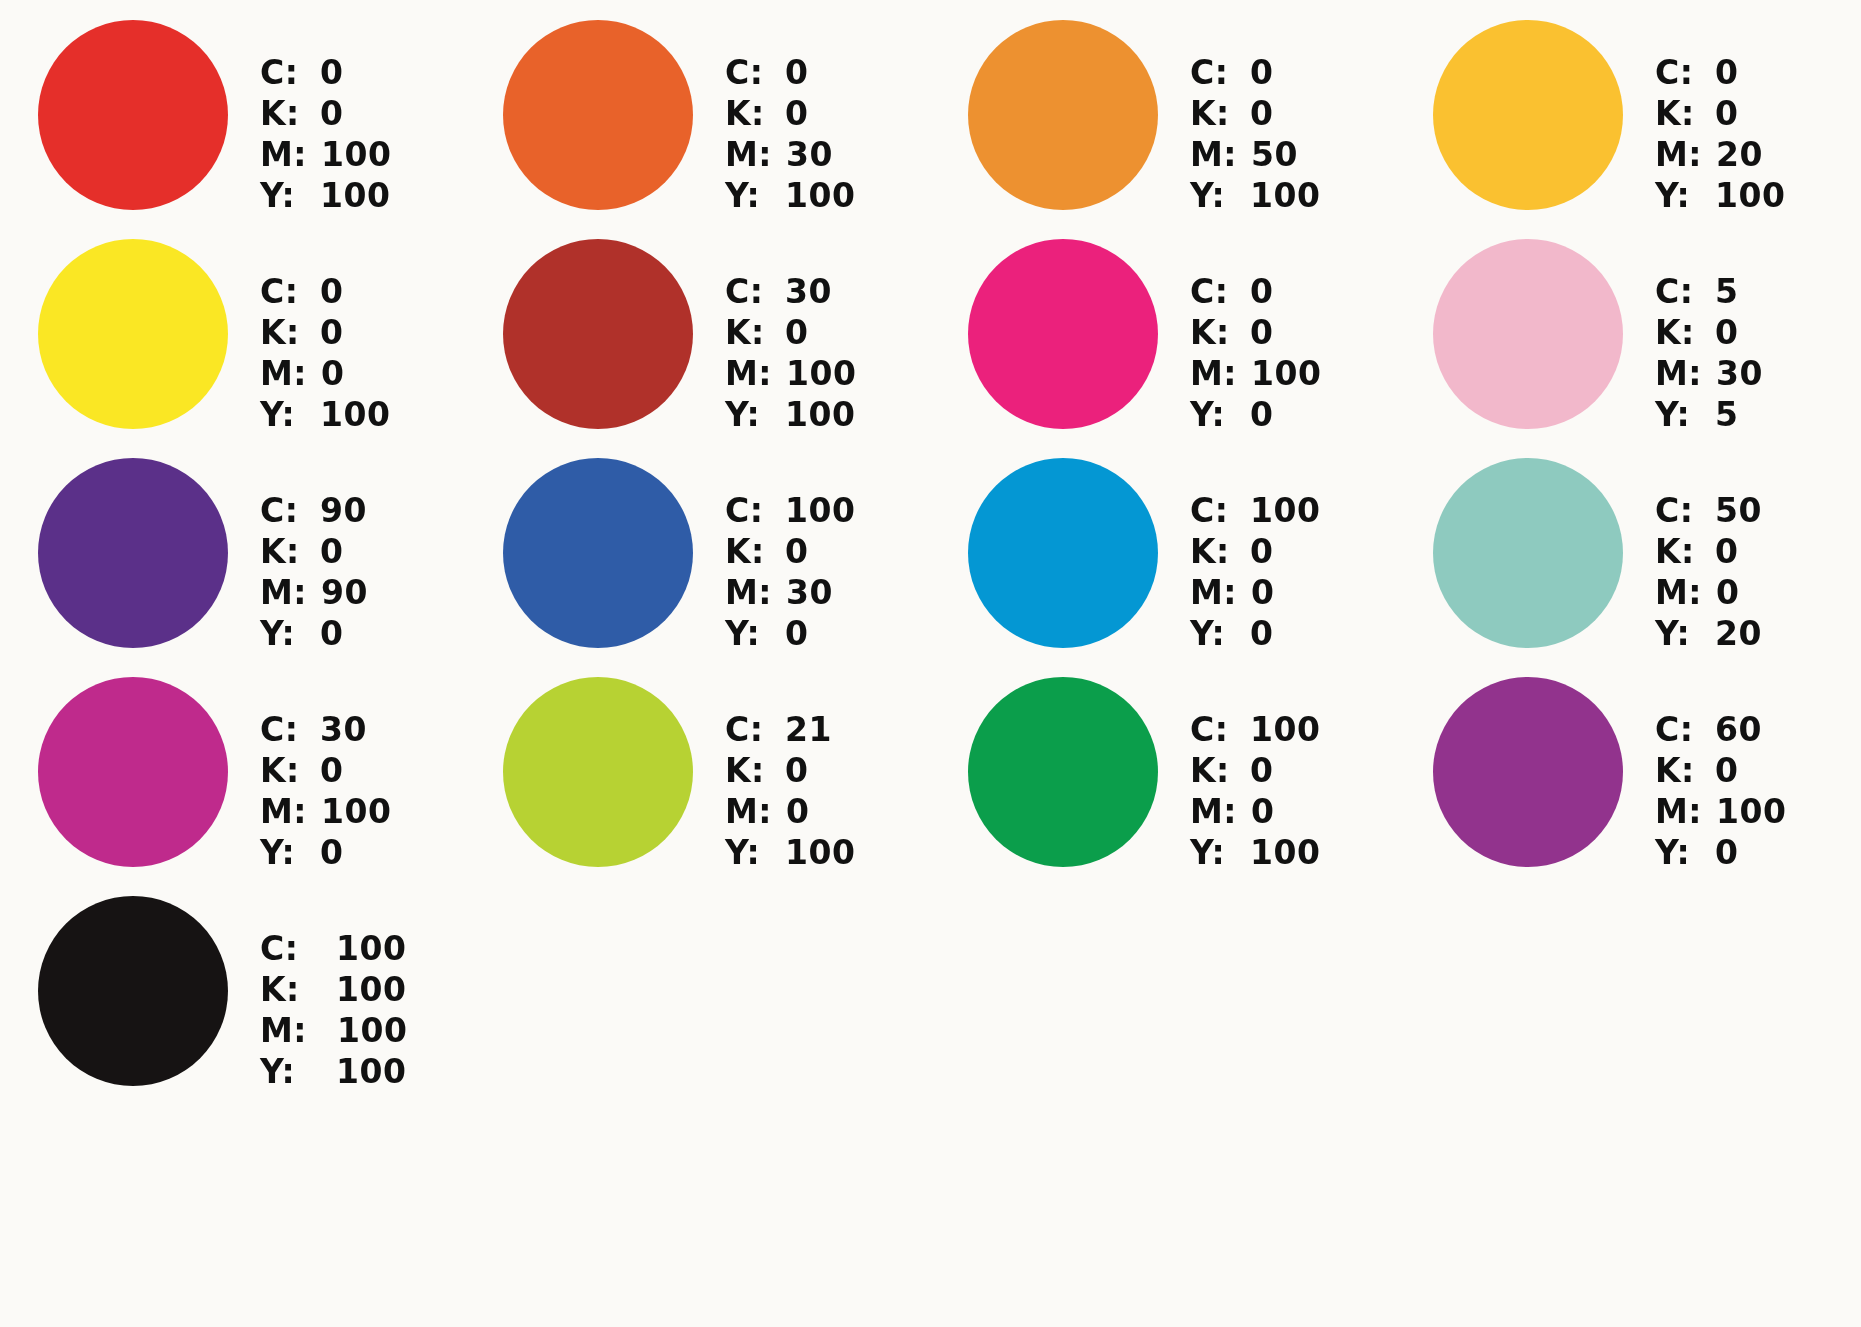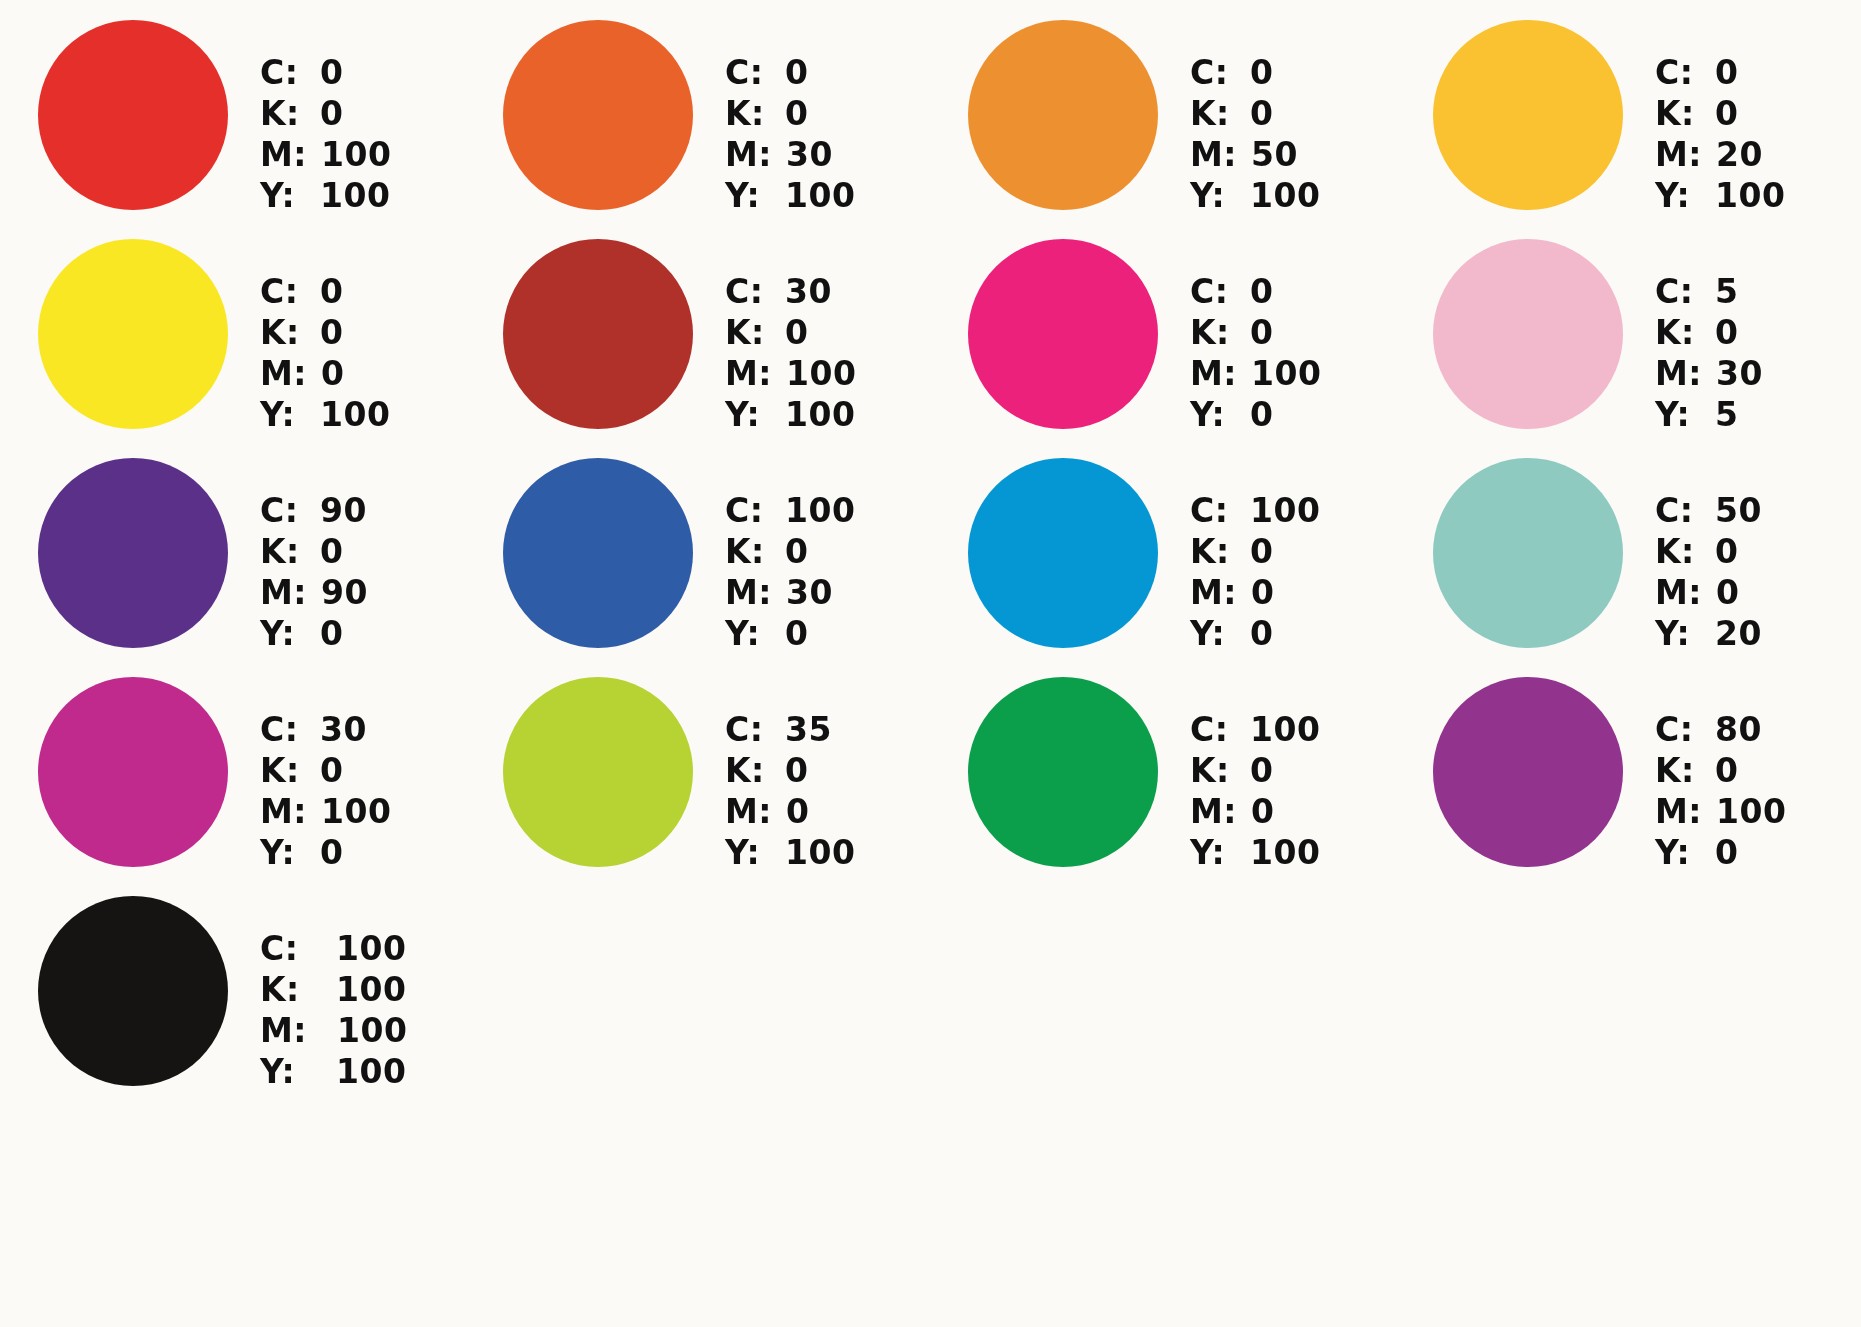--- a/index.html
+++ b/index.html
@@ -226,41 +226,41 @@
         <div class="readout-line"><span class="readout-key">C:</span><span class="readout-val">30</span></div>
         <div class="readout-line"><span class="readout-key">K:</span><span class="readout-val">0</span></div>
         <div class="readout-line"><span class="readout-key">M:</span><span class="readout-val">100</span></div>
         <div class="readout-line"><span class="readout-key">Y:</span><span class="readout-val">0</span></div>
       </div>
     </div>
 
     <div class="swatch-cell">
       <div class="swatch-dot" style="background-color: rgb(183, 210, 51);"></div>
       <div class="swatch-readout" style="color: rgb(17, 17, 17);">
-        <div class="readout-line"><span class="readout-key">C:</span><span class="readout-val">35</span></div>
+        <div class="readout-line"><span class="readout-key">C:</span><span class="readout-val">21</span></div>
         <div class="readout-line"><span class="readout-key">K:</span><span class="readout-val">0</span></div>
         <div class="readout-line"><span class="readout-key">M:</span><span class="readout-val">0</span></div>
         <div class="readout-line"><span class="readout-key">Y:</span><span class="readout-val">100</span></div>
       </div>
     </div>
 
     <div class="swatch-cell">
       <div class="swatch-dot" style="background-color: rgb(11, 158, 75);"></div>
       <div class="swatch-readout" style="color: rgb(17, 17, 17);">
         <div class="readout-line"><span class="readout-key">C:</span><span class="readout-val">100</span></div>
         <div class="readout-line"><span class="readout-key">K:</span><span class="readout-val">0</span></div>
         <div class="readout-line"><span class="readout-key">M:</span><span class="readout-val">0</span></div>
         <div class="readout-line"><span class="readout-key">Y:</span><span class="readout-val">100</span></div>
       </div>
     </div>
 
     <div class="swatch-cell">
       <div class="swatch-dot" style="background-color: rgb(146, 51, 141);"></div>
       <div class="swatch-readout" style="color: rgb(17, 17, 17);">
-        <div class="readout-line"><span class="readout-key">C:</span><span class="readout-val">80</span></div>
+        <div class="readout-line"><span class="readout-key">C:</span><span class="readout-val">60</span></div>
         <div class="readout-line"><span class="readout-key">K:</span><span class="readout-val">0</span></div>
         <div class="readout-line"><span class="readout-key">M:</span><span class="readout-val">100</span></div>
         <div class="readout-line"><span class="readout-key">Y:</span><span class="readout-val">0</span></div>
       </div>
     </div>
 
     <div class="swatch-cell">
       <div class="swatch-dot" style="background-color: rgb(22, 19, 19);"></div>
       <div class="swatch-readout wide-gap" style="color: rgb(17, 17, 17);">
         <div class="readout-line"><span class="readout-key">C:</span><span class="readout-val">100</span></div>

